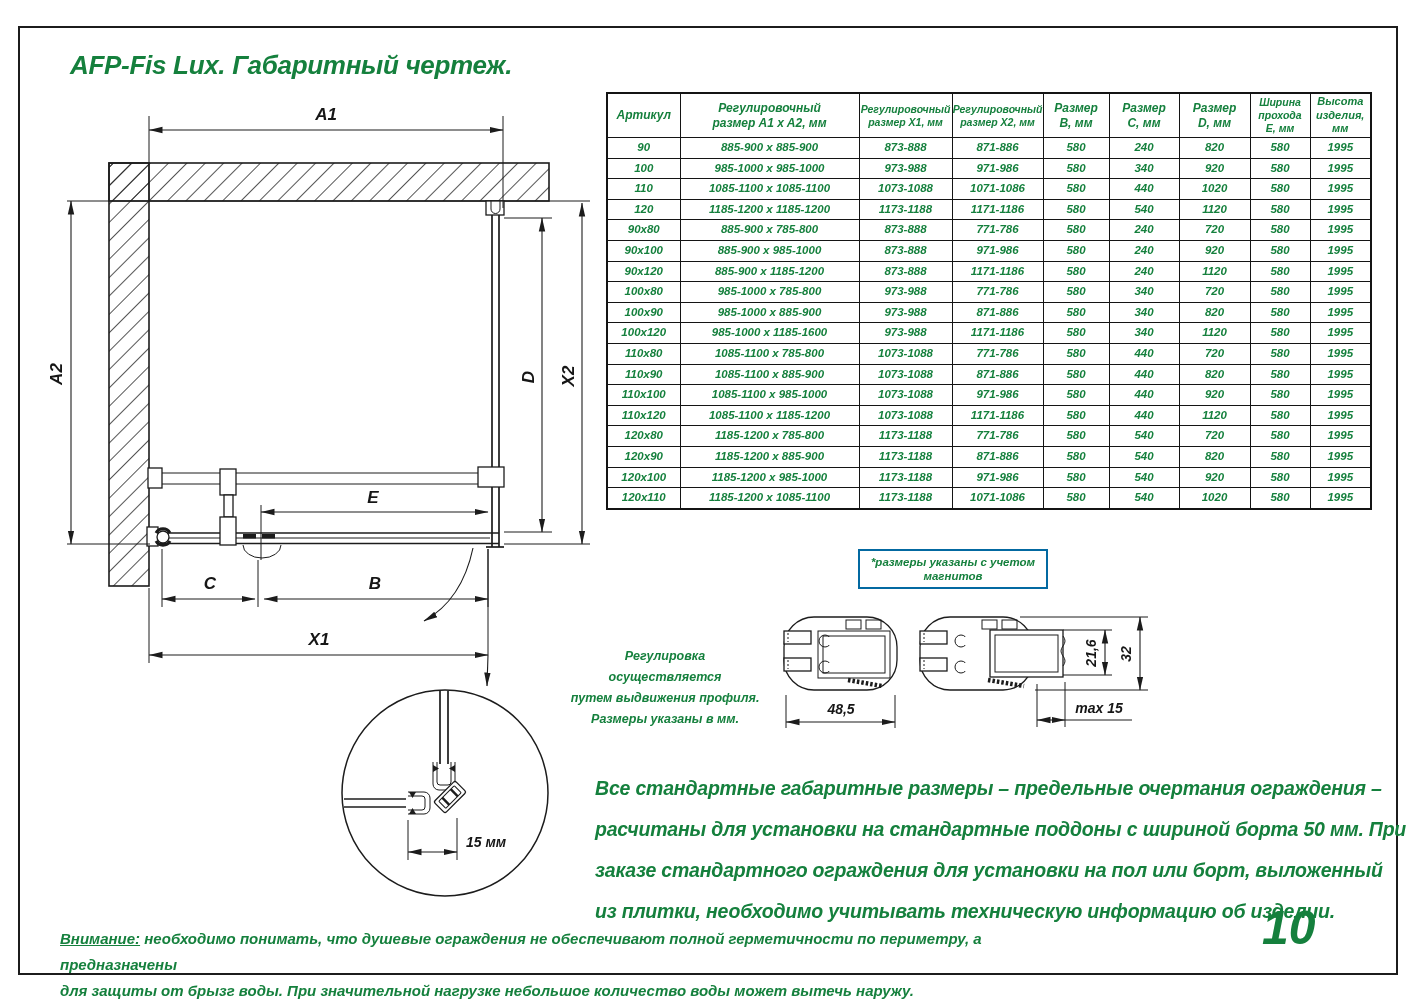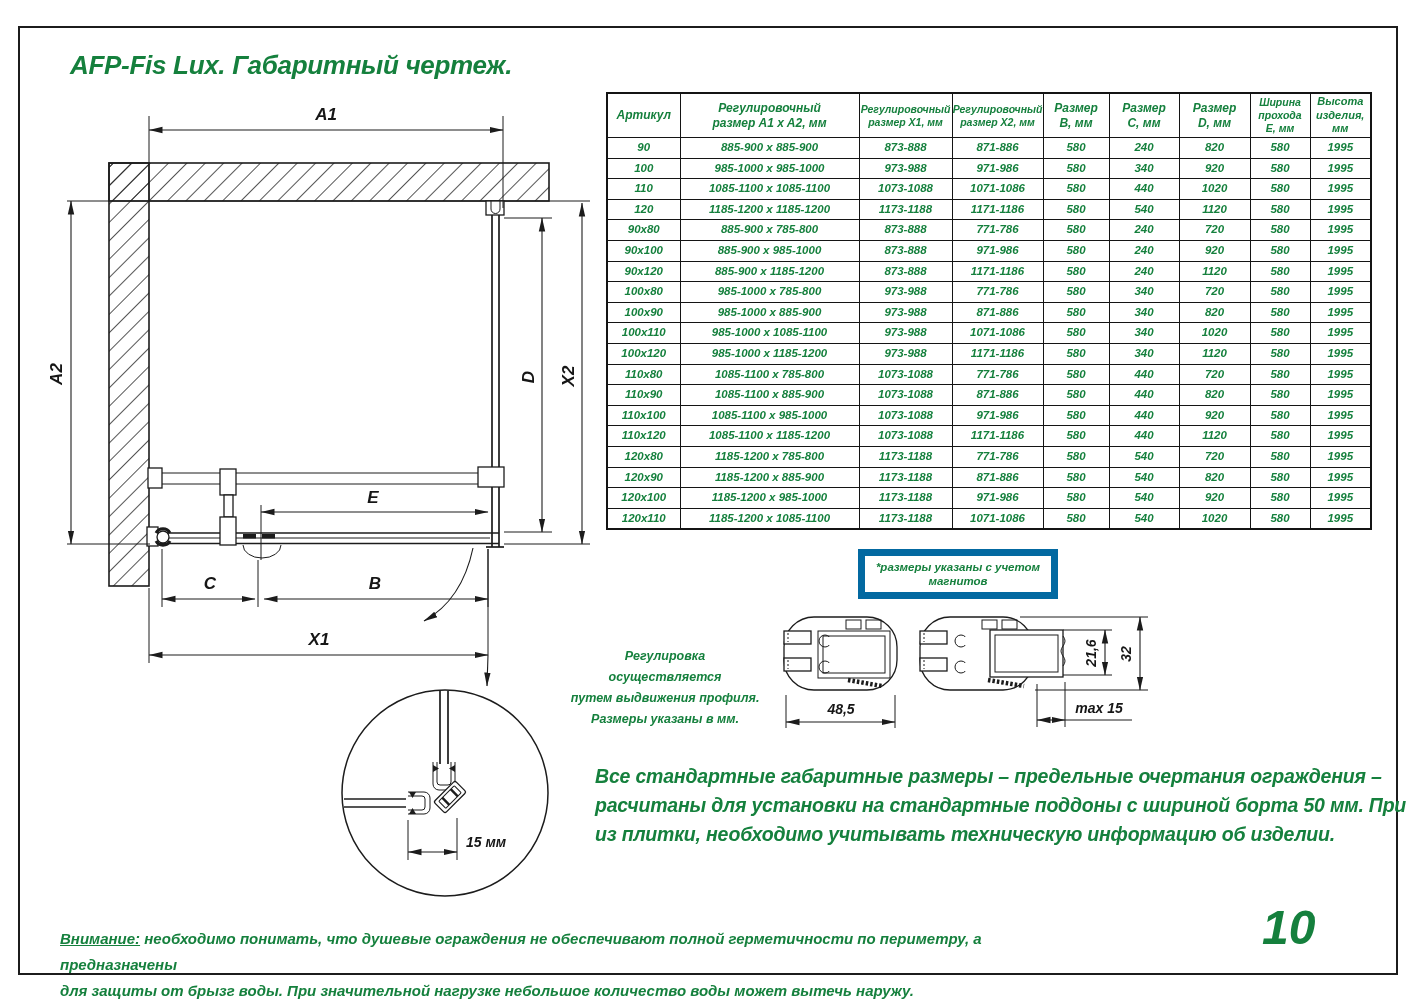--- a/index.html
+++ b/index.html
@@ -24,29 +24,29 @@
 
   
   .specs{position:absolute;left:606px;top:92px;}
   table{border-collapse:collapse;table-layout:fixed;width:764px;border:2px solid #141414;}
   th,td{border:1px solid #141414;text-align:center;vertical-align:middle;padding:0;
         font-style:italic;font-weight:bold;overflow:hidden;}
   thead th{height:43px;font-size:12px;line-height:1.22;white-space:pre-line;}
   thead th:nth-child(3),thead th:nth-child(4),thead th:nth-child(8){font-size:10.5px;}
   thead th:nth-child(9){font-size:11px;border-radius:7px;}
   tbody td{height:19.6px;font-size:11.5px;line-height:1;}
-  .footnote{position:absolute;left:858px;top:549px;width:186px;height:36px;border:7px solid #0369a1;
+  .footnote{position:absolute;left:858px;top:549px;width:186px;height:36px;border:2px solid #0369a1;
             background:#fff;display:flex;align-items:center;justify-content:center;text-align:center;
             font-size:11.5px;font-style:italic;font-weight:bold;line-height:1.25;}
 
   .adjust-note{position:absolute;left:570px;top:646px;width:190px;text-align:center;
                font-size:12.5px;font-style:italic;font-weight:bold;line-height:21px;}
   .bodytext{position:absolute;left:595px;top:762px;width:770px;font-size:19.5px;font-style:italic;
             font-weight:bold;line-height:29px;letter-spacing:-0.2px;}
-  .bodytext div{white-space:nowrap;}
+  .bodytext div{white-space:nowrap;margin-top:12px;}
   .warning{position:absolute;left:60px;top:926px;width:1020px;font-size:15px;font-style:italic;
            font-weight:bold;line-height:26px;}
   .warning .ul{text-decoration:underline;}
 </style>
 </head>
 <body>
 
 <div class="page">
   <div class="frame"></div>
 
@@ -372,33 +372,22 @@
             <td>985-1000 x 885-900</td>
             <td>973-988</td>
             <td>871-886</td>
             <td>580</td>
             <td>340</td>
             <td>820</td>
             <td>580</td>
             <td>1995</td>
           </tr>
           <tr>
-            <td>100x110</td>
-            <td>985-1000 x 1085-1100</td>
-            <td>973-988</td>
-            <td>1071-1086</td>
-            <td>580</td>
-            <td>340</td>
-            <td>1020</td>
-            <td>580</td>
-            <td>1995</td>
-          </tr>
-          <tr>
             <td>100x120</td>
-            <td>985-1000 x 1185-1200</td>
+            <td>985-1000 x 1185-1600</td>
             <td>973-988</td>
             <td>1171-1186</td>
             <td>580</td>
             <td>340</td>
             <td>1120</td>
             <td>580</td>
             <td>1995</td>
           </tr>
           <tr>
             <td>110x80</td>
@@ -495,20 +484,21 @@
 
   <div class="adjust-note">
     <div>Регулировка осуществляется</div>
     <div>путем выдвижения профиля.</div>
     <div>Размеры указаны в мм.</div>
   </div>
 
   <div class="bodytext">
     <div>Все стандартные габаритные размеры – предельные очертания ограждения –</div>
     <div>расчитаны для установки на стандартные поддоны с шириной борта 50 мм. При</div>
+    <div>заказе стандартного ограждения для установки на пол или борт, выложенный</div>
     <div>из плитки, необходимо учитывать техническую информацию об изделии.</div>
   </div>
 
   <div class="warning">
     <div>
       <span class="ul">Внимание:</span><span> необходимо понимать, что душевые ограждения не обеспечивают полной герметичности по периметру, а предназначены</span>
     </div>
     <div>для защиты от брызг воды. При значительной нагрузке небольшое количество воды может вытечь наружу.</div>
   </div>
 

